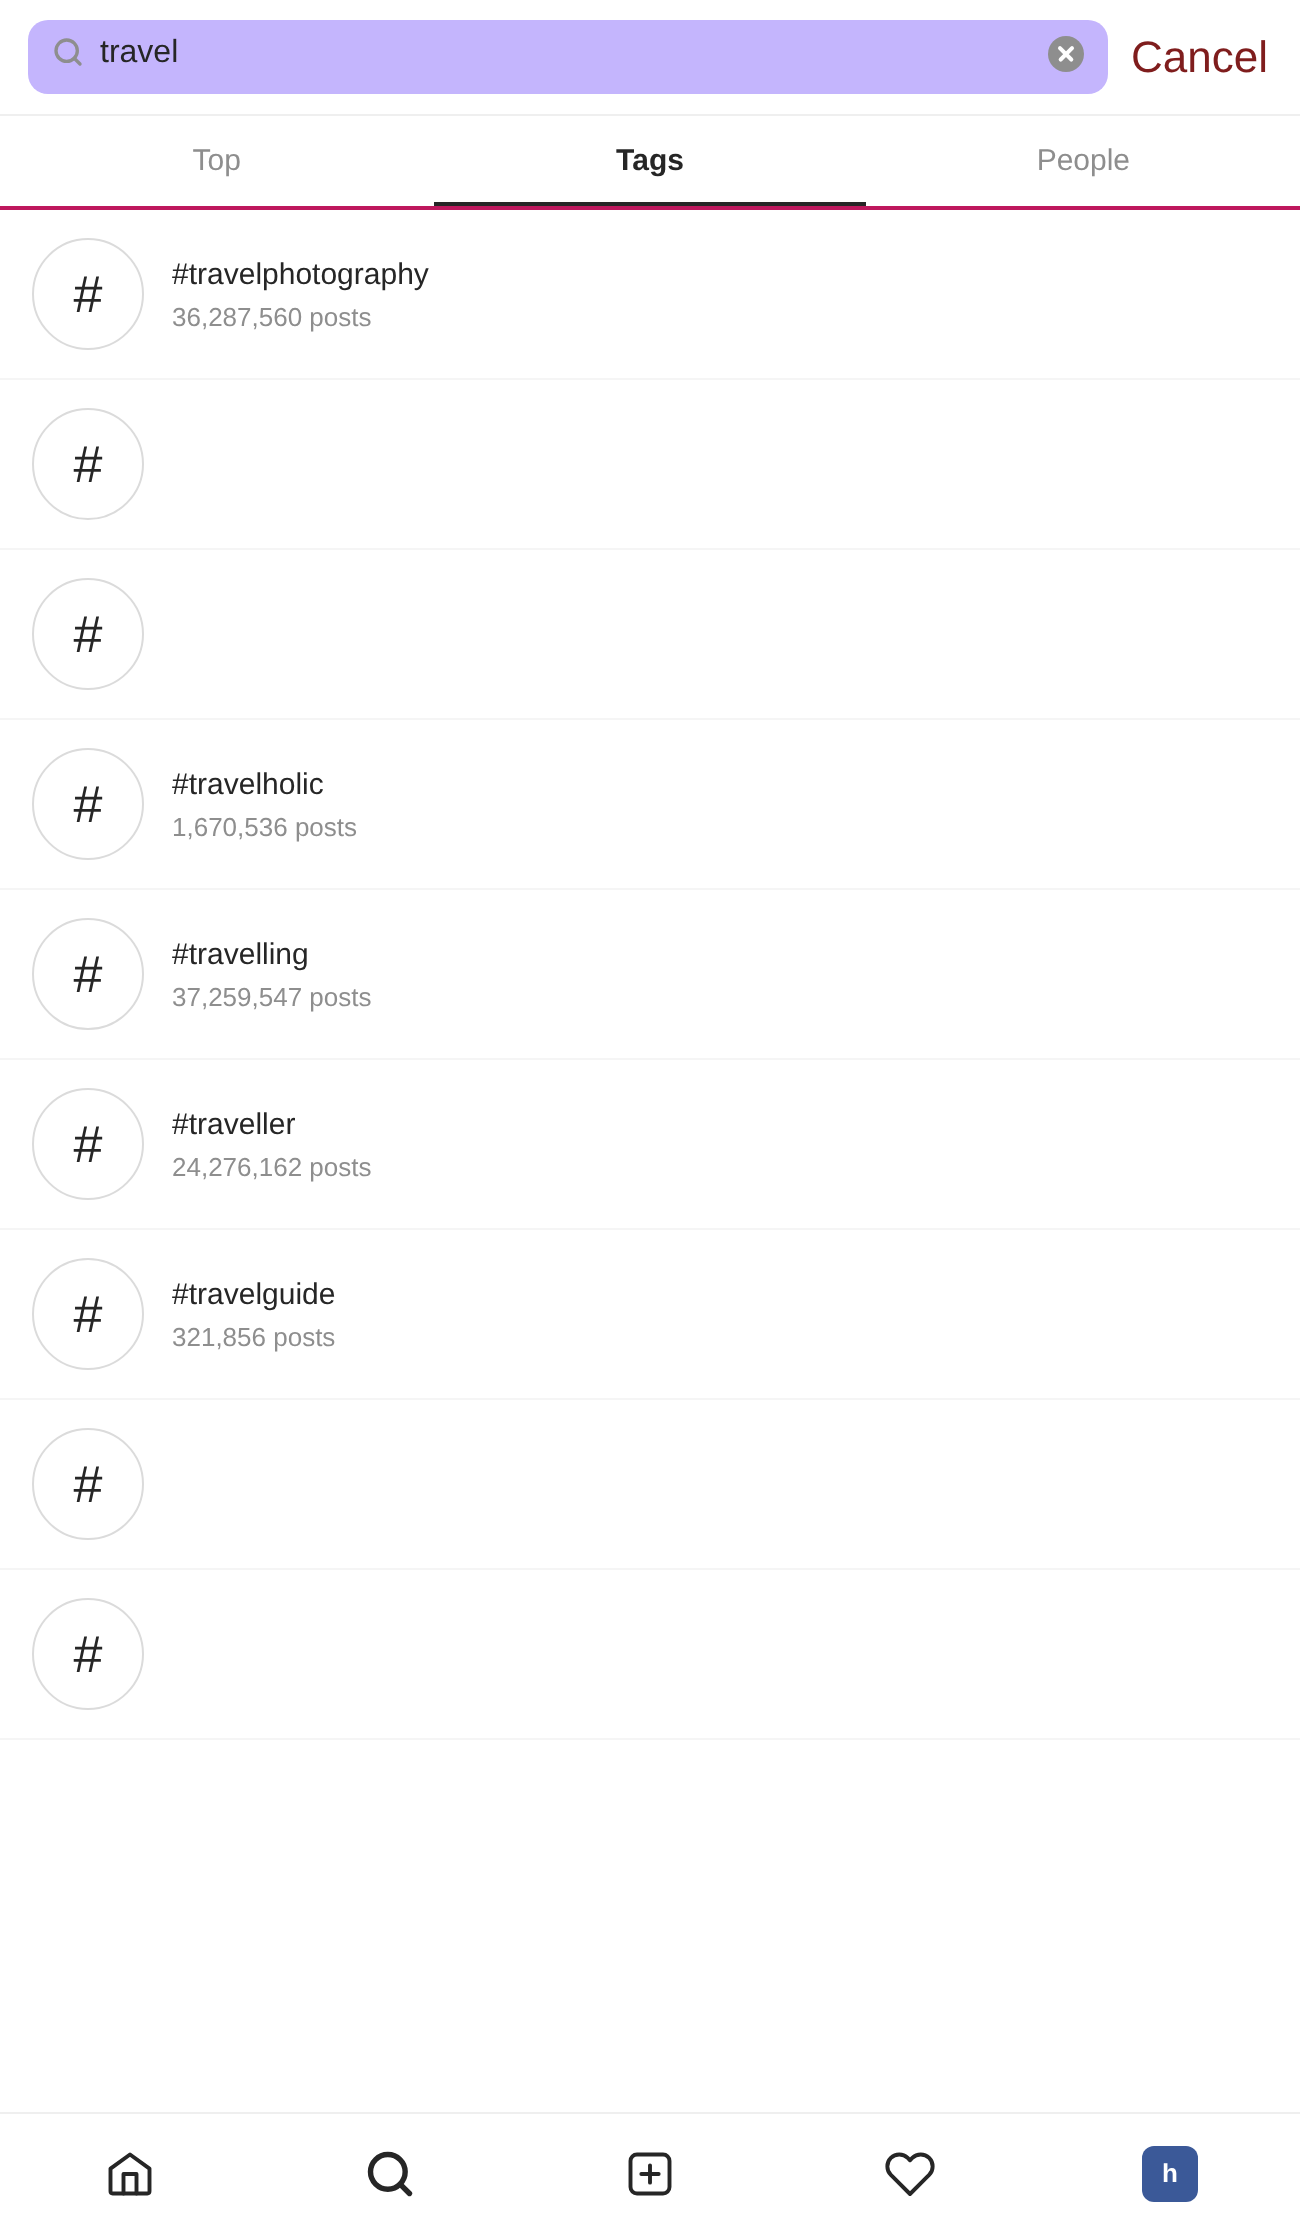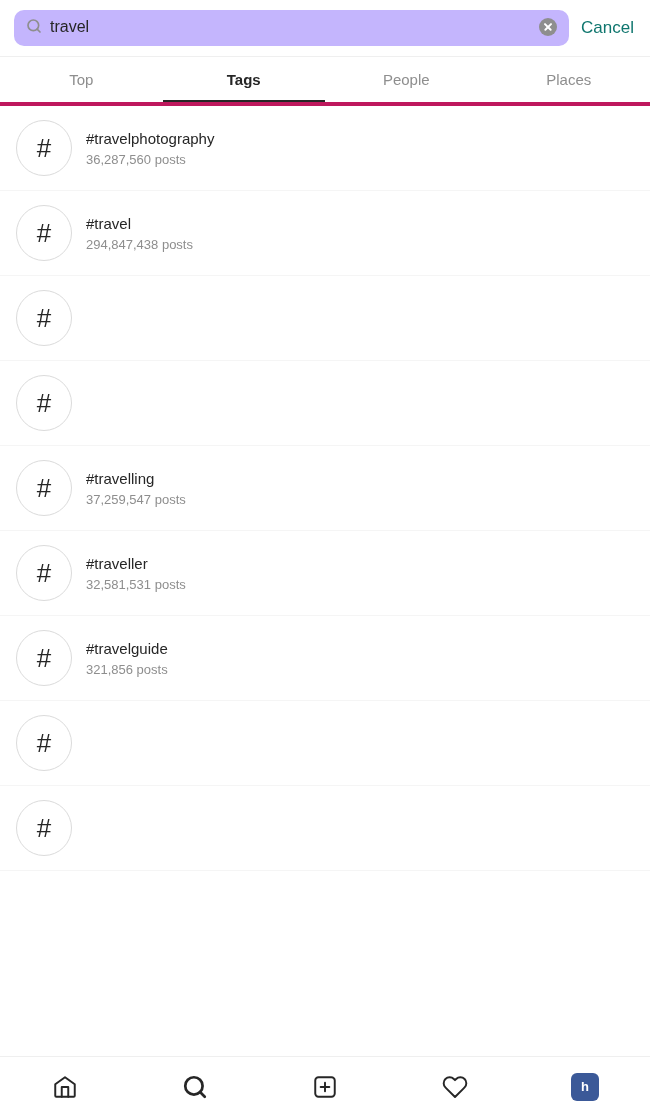--- a/index.html
+++ b/index.html
@@ -62,31 +62,31 @@
       height: 1.5px;
       background: #fff;
       border-radius: 1px;
     }
     .clear-btn::before { transform: rotate(45deg); }
     .clear-btn::after { transform: rotate(-45deg); }
     .clear-btn { position: relative; }
     .cancel-btn {
       background: none;
       border: none;
-      font-size: 17px;
-      color: #0f766e;
+      font-size: 22px;
+      color: #7f1d1d;
       cursor: pointer;
       white-space: nowrap;
       padding: 0 2px;
     }
 
     
     .tabs {
       display: flex;
-      border-bottom: 4px solid #be185d;
+      border-bottom: 2px solid #be185d;
     }
     .tab {
       flex: 1;
       text-align: center;
       padding: 14px 0;
       font-size: 15px;
       color: #8e8e8e;
       cursor: pointer;
       position: relative;
       background: none;
@@ -210,69 +210,68 @@
     <input class="search-input" type="text" value="travel" style="">
     <button class="clear-btn"></button>
   </div>
   <button class="cancel-btn">Cancel</button>
 </div>
 
 <div class="tabs">
   <button class="tab">Top</button>
   <button class="tab active">Tags</button>
   <button class="tab">People</button>
-  <button class="tab">Places</button>
 </div>
 
 <div class="content-area">
   <ul class="tag-list">
   <li class="tag-item">
       <div class="tag-icon-circle">
         <span>#</span>
       </div>
       <div class="tag-info">
         <span class="tag-name">#travelphotography</span>
         <span class="tag-count">36,287,560 posts</span>
       </div>
     </li>
       <li class="tag-item">
       <div class="tag-icon-circle">
         <span>#</span>
       </div>
-      <div class="tag-info">
-        <span class="tag-name">#travel</span>
-        <span class="tag-count">294,847,438 posts</span>
-      </div>
-    </li>
-      <li class="tag-item">
-      <div class="tag-icon-circle">
-        <span>#</span>
-      </div>
-    </li>
-      <li class="tag-item">
-      <div class="tag-icon-circle">
-        <span>#</span>
+    </li>
+      <li class="tag-item">
+      <div class="tag-icon-circle">
+        <span>#</span>
+      </div>
+    </li>
+      <li class="tag-item">
+      <div class="tag-icon-circle">
+        <span>#</span>
+      </div>
+      <div class="tag-info">
+        <span class="tag-name">#travelholic</span>
+        <span class="tag-count">1,670,536 posts</span>
       </div>
     </li>
       <li class="tag-item">
       <div class="tag-icon-circle">
         <span>#</span>
       </div>
       <div class="tag-info">
         <span class="tag-name">#travelling</span>
         <span class="tag-count">37,259,547 posts</span>
       </div>
     </li>
       <li class="tag-item">
       <div class="tag-icon-circle">
         <span>#</span>
       </div>
       <div class="tag-info">
         <span class="tag-name">#traveller</span>
-        <span class="tag-count">32,581,531 posts</span>
+        <span class="tag-count">24,276,162 posts</span>
       </div>
     </li>
       <li class="tag-item">
       <div class="tag-icon-circle">
         <span>#</span>
       </div>
       <div class="tag-info">
         <span class="tag-name">#travelguide</span>
         <span class="tag-count">321,856 posts</span>
       </div>

